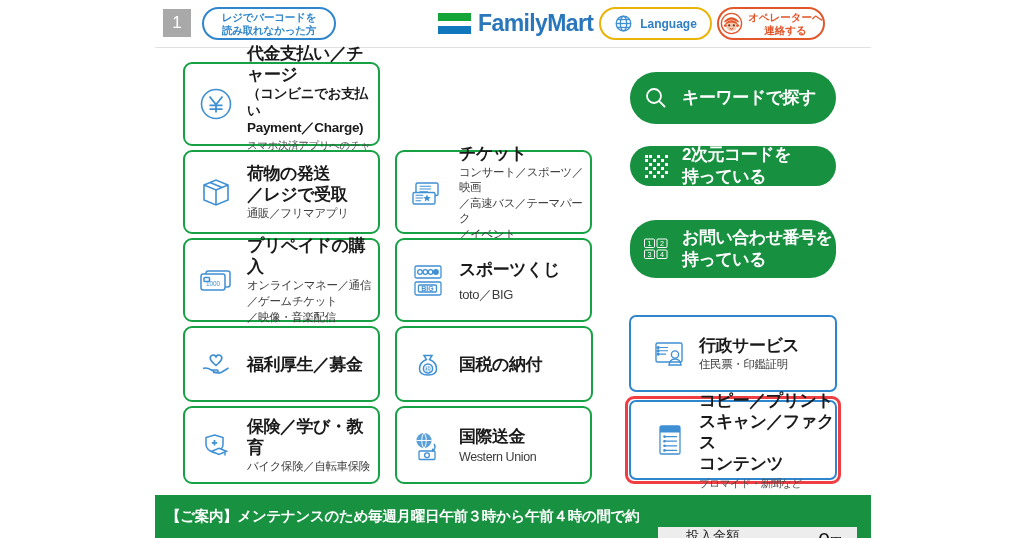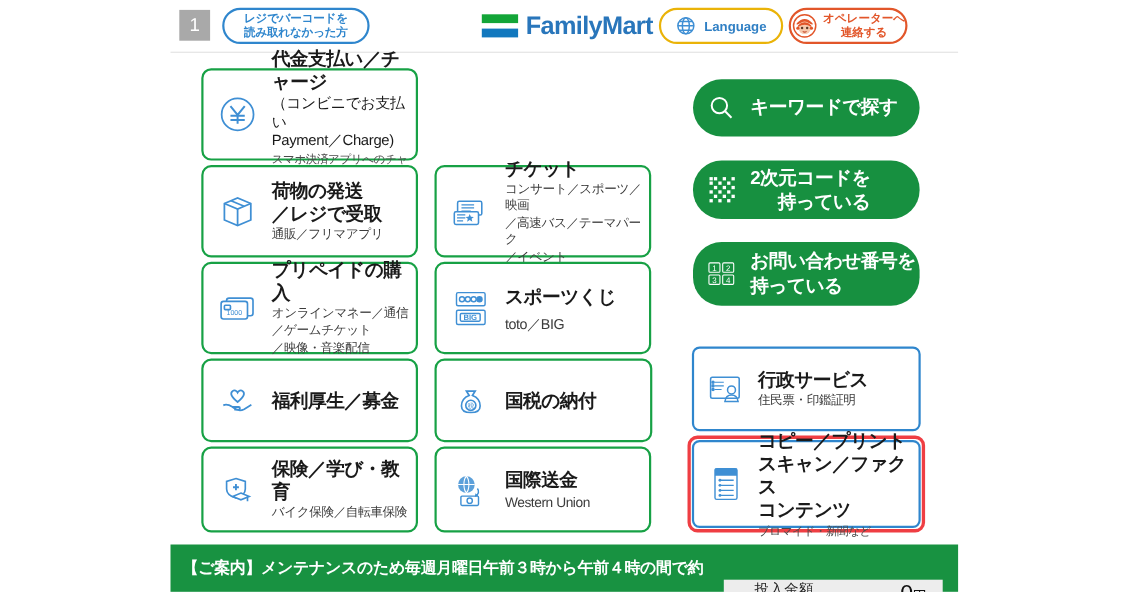--- a/index.html
+++ b/index.html
@@ -119,21 +119,21 @@
   .svc-sub {
     color: #3c3c3c;
     font-size: 11.5px;
     line-height: 15px;
     letter-spacing: -0.4px;
     margin-top: 1px;
   }
   .svc-sub-strong {
     color: #1a1a1a;
     font-size: 13.5px;
-    font-weight: normal;
+    font-weight: bold;
     line-height: 17px;
     letter-spacing: -0.3px;
   }
   .svc-sub-small {
     color: #4a4a4a;
     font-size: 10.5px;
     line-height: 14px;
     letter-spacing: -0.4px;
     margin-top: 2px;
   }
@@ -157,21 +157,21 @@
     line-height: 22px;
     letter-spacing: -0.5px;
   }
 
   
   .blue-card {
     position: absolute;
     background: #ffffff;
     border: 2px solid #2f86cd;
     border-radius: 7px;
-    display: flex; align-items: center;
+    display: flex; align-items: center; padding-left: 10px;
   }
   .blue-card .icon-wrap {
     width: 58px; flex: 0 0 58px;
     display: flex; align-items: center; justify-content: center;
   }
   .red-ring {
     position: absolute;
     border: 3px solid #ef3e43;
     border-radius: 9px;
   }
@@ -419,21 +419,21 @@
   <div class="pill-btn" style="left:475px; top:72px; width:206px; height:52px;">
     <div class="picon">
       <svg width="26" height="26" viewBox="0 0 26 26" fill="none" stroke="#ffffff" stroke-width="1.8">
         <circle cx="11" cy="11" r="7"></circle>
         <line x1="16.2" y1="16.2" x2="22" y2="22"></line>
       </svg>
     </div>
     <div class="plabel">キーワードで探す</div>
   </div>
 
-  <div class="pill-btn" style="left:475px; top:146px; width:206px; height:53px;text-align:right;">
+  <div class="pill-btn" style="left:475px; top:146px; width:206px; height:40px;">
     <div class="picon">
       <svg width="25" height="25" viewBox="0 0 25 25" fill="#ffffff">
         <rect x="1" y="1" width="3" height="3"></rect>
             <rect x="5" y="1" width="3" height="3"></rect>
         <rect x="13" y="1" width="3" height="3"></rect>
             <rect x="21" y="1" width="3" height="3"></rect>
         <rect x="1" y="5" width="3" height="3"></rect>
             <rect x="9" y="5" width="3" height="3"></rect>
         <rect x="17" y="5" width="3" height="3"></rect>
         <rect x="5" y="9" width="3" height="3"></rect>

